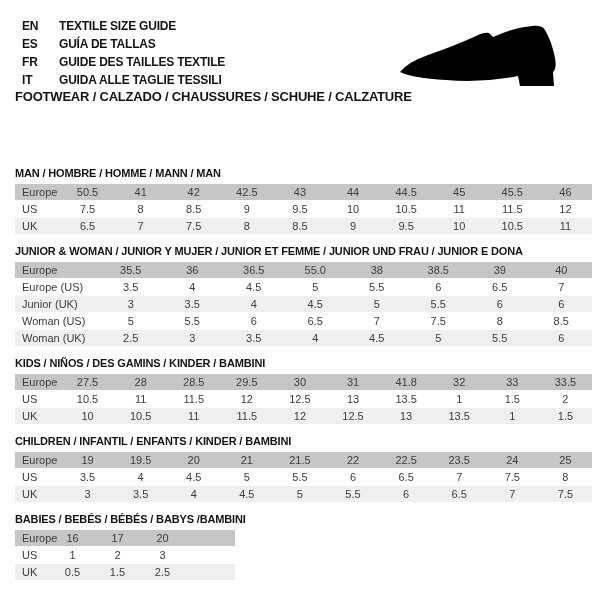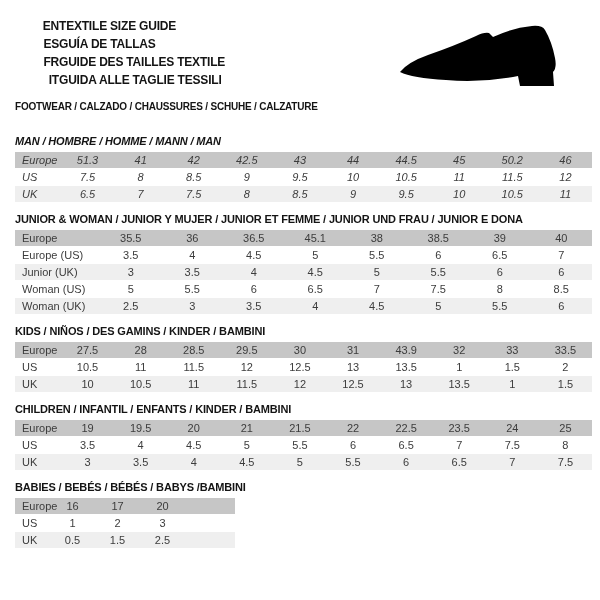--- a/index.html
+++ b/index.html
@@ -6,28 +6,28 @@
   body{
     width:600px;height:600px;
     background:#ffffff;
     font-family:"Liberation Sans", sans-serif;
     color:#141414;
     position:relative;
     overflow:hidden;
     -webkit-font-smoothing:antialiased;
   }
   .doc-header{padding:17px 15px 0 15px;position:relative;}
-  .lang-list{margin-left:7px;text-align:right;}
+  .lang-list{margin-left:7px;}
   .lang-row{display:flex;line-height:18px;font-weight:bold;font-size:12px;letter-spacing:-0.2px;}
   .lang-code{width:37px;flex:0 0 37px;}
-  .category-title{font-weight:bold;font-size:10px;margin-top:12px;letter-spacing:-0.2px;}
+  .category-title{font-weight:bold;font-size:13px;margin-top:0;letter-spacing:-0.2px;}
   .shoe{position:absolute;top:20px;right:18px;width:190px;height:80px;}
   main{padding:0 15px;}
   .size-section{margin-top:11px;}
-  .size-section.first{margin-top:24px;font-style:italic;}
+  .size-section.first{margin-top:64px;}
   .section-title{
     font-size:11px;line-height:11px;font-weight:bold;
     margin:0 0 4px 0;color:#141414;letter-spacing:-0.15px;
   }
   table.size-table{
     border-collapse:separate;border-spacing:0 1px;
     table-layout:fixed;width:577px;
     font-size:11px;color:var(--table-text,#3c3c3c);
   }
   table.size-table tr{height:16px;}
@@ -97,29 +97,29 @@
           <col class="data-col">
           <col class="data-col">
           <col class="data-col">
           <col class="data-col">
           <col class="data-col">
           <col class="data-col">
         </colgroup>
         <tbody>
           <tr>
             <th class="row-label">Europe</th>
-            <td class="size-cell">51.3</td>
+            <td class="size-cell">50.5</td>
             <td class="size-cell">41</td>
             <td class="size-cell">42</td>
             <td class="size-cell">42.5</td>
             <td class="size-cell">43</td>
             <td class="size-cell">44</td>
             <td class="size-cell">44.5</td>
             <td class="size-cell">45</td>
-            <td class="size-cell">50.2</td>
+            <td class="size-cell">45.5</td>
             <td class="size-cell">46</td>
           </tr>
           <tr>
             <th class="row-label">US</th>
             <td class="size-cell">7.5</td>
             <td class="size-cell">8</td>
             <td class="size-cell">8.5</td>
             <td class="size-cell">9</td>
             <td class="size-cell">9.5</td>
             <td class="size-cell">10</td>
@@ -157,21 +157,21 @@
           <col class="data-col">
           <col class="data-col">
           <col class="data-col">
         </colgroup>
         <tbody>
           <tr>
             <th class="row-label">Europe</th>
             <td class="size-cell">35.5</td>
             <td class="size-cell">36</td>
             <td class="size-cell">36.5</td>
-            <td class="size-cell">45.1</td>
+            <td class="size-cell">55.0</td>
             <td class="size-cell">38</td>
             <td class="size-cell">38.5</td>
             <td class="size-cell">39</td>
             <td class="size-cell">40</td>
           </tr>
           <tr>
             <th class="row-label">Europe (US)</th>
             <td class="size-cell">3.5</td>
             <td class="size-cell">4</td>
             <td class="size-cell">4.5</td>
@@ -235,21 +235,21 @@
         </colgroup>
         <tbody>
           <tr>
             <th class="row-label">Europe</th>
             <td class="size-cell">27.5</td>
             <td class="size-cell">28</td>
             <td class="size-cell">28.5</td>
             <td class="size-cell">29.5</td>
             <td class="size-cell">30</td>
             <td class="size-cell">31</td>
-            <td class="size-cell">43.9</td>
+            <td class="size-cell">41.8</td>
             <td class="size-cell">32</td>
             <td class="size-cell">33</td>
             <td class="size-cell">33.5</td>
           </tr>
           <tr>
             <th class="row-label">US</th>
             <td class="size-cell">10.5</td>
             <td class="size-cell">11</td>
             <td class="size-cell">11.5</td>
             <td class="size-cell">12</td>

